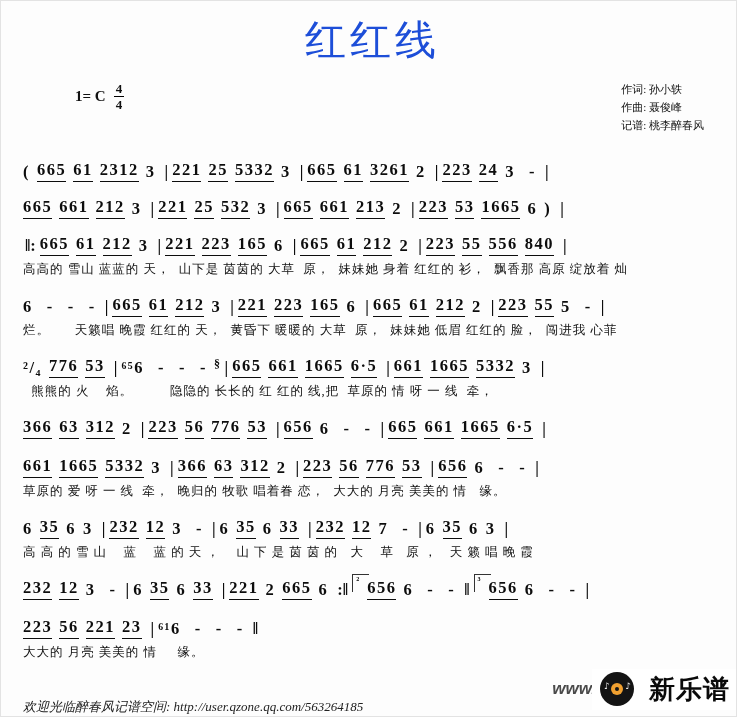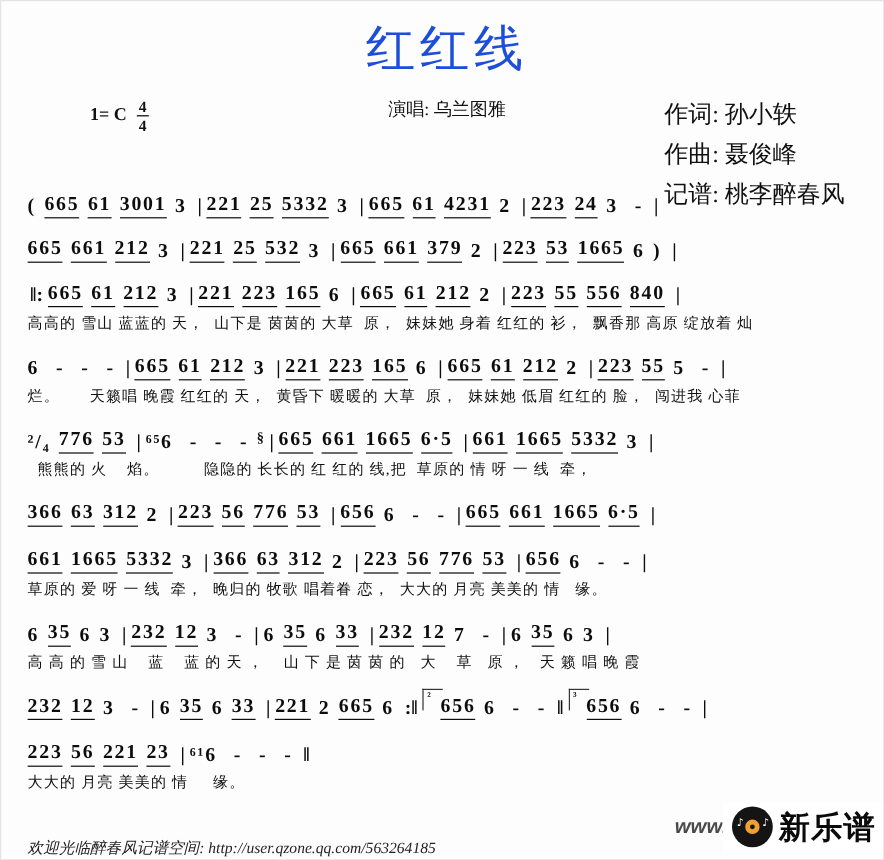--- a/index.html
+++ b/index.html
@@ -14,21 +14,21 @@
   .title{
     text-align:center;font-size:41px;font-weight:normal;letter-spacing:4px;
     margin:6px 0 10px 0;color:#1d4ed8;
   }
   .meta{position:relative;height:78px;font-size:15px;}
   .keysig{position:absolute;left:10px;top:4px;font-weight:bold;font-size:15px;display:flex;align-items:center;gap:8px;margin-left:42px;}
   .frac{display:inline-flex;flex-direction:column;line-height:1;font-size:13px;font-weight:bold;text-align:center;}
   .frac .top{border-bottom:1.4px solid #000;padding:0 2px 1px 2px;}
   .frac .bot{padding-top:1px;}
   .singer{position:absolute;left:0;right:0;top:4px;text-align:center;font-size:15px;}
-  .credits{position:absolute;right:18px;top:2px;font-size:20px;line-height:1.65;text-align:left;}
+  .credits{position:absolute;right:18px;top:2px;font-size:11px;line-height:1.65;text-align:left;}
 
   
   .score{margin-top:2px;}
   .line{margin-bottom:13px;}
   .line.with-lyrics{margin-bottom:15px;}
   .notes{
     font-weight:bold;font-size:16.5px;color:#0d0d0d;white-space:nowrap;
     height:24px;display:flex;align-items:flex-end;
   }
   .tok{display:inline-block;margin-right:7px;letter-spacing:1.5px;}
@@ -54,62 +54,61 @@
   .welcome{font-size:13px;font-style:italic;padding-left:22px;color:#222;margin-top:36px;}
   .brand{display:flex;align-items:center;height:42px;}
   .www{font-family:"Liberation Sans",sans-serif;font-style:italic;font-weight:bold;font-size:17px;color:#4a4a4a;margin-right:-4px;}
   .logo-box{background:#ffffff;display:flex;align-items:center;padding:3px 6px 3px 8px;}
   .disc{width:34px;height:34px;border-radius:50%;background:#141414;position:relative;flex:0 0 auto;}
   .disc .center{position:absolute;left:11px;top:11px;width:12px;height:12px;border-radius:50%;background:#f0a030;}
   .disc .dot{position:absolute;left:15px;top:15px;width:4px;height:4px;border-radius:50%;background:#141414;}
   .disc .n1,.disc .n2{position:absolute;color:#fff;font-size:9px;font-family:"DejaVu Sans",sans-serif;}
   .disc .n1{left:4px;top:9px;}
   .disc .n2{right:3px;top:9px;}
-  .logo-text{font-family:"Liberation Sans",sans-serif;font-weight:900;font-size:26px;color:#0a0a0a;margin-left:5px;letter-spacing:1px;}
+  .logo-text{font-family:"Liberation Sans",sans-serif;font-weight:900;font-size:26px;color:#0a0a0a;margin-left:15px;letter-spacing:1px;}
 </style>
 </head>
 <body>
 
 <div class="sheet">
 
   <div class="title">红红线</div>
 
   <div class="meta">
     <div class="keysig">
       <span>1= C</span>
       <span class="frac">
         <span class="top">4</span>
         <span class="bot">4</span>
       </span>
     </div>
-    <div class="singer">演唱: 乌兰图雅</div>
     <div class="credits">
       <div>作词: 孙小轶</div>
       <div>作曲: 聂俊峰</div>
       <div>记谱: 桃李醉春风</div>
     </div>
   </div>
 
   <div class="score">
     <div class="line">
       <div class="notes">
           <span class="tok">(</span>
           <span class="tok beam">665</span>
           <span class="tok beam">61</span>
-          <span class="tok beam">3001</span>
+          <span class="tok beam">2312</span>
           <span class="tok">3</span>
           <span class="tok bar">|</span>
           <span class="tok beam">221</span>
           <span class="tok beam">25</span>
           <span class="tok beam">5332</span>
           <span class="tok">3</span>
           <span class="tok bar">|</span>
           <span class="tok beam">665</span>
           <span class="tok beam">61</span>
-          <span class="tok beam">4231</span>
+          <span class="tok beam">3261</span>
           <span class="tok">2</span>
           <span class="tok bar">|</span>
           <span class="tok beam">223</span>
           <span class="tok beam">24</span>
           <span class="tok">3</span>
           <span class="tok dash">-</span>
           <span class="tok bar">|</span>
         </div>
     </div>
     <div class="line">
@@ -119,21 +118,21 @@
           <span class="tok beam">212</span>
           <span class="tok">3</span>
           <span class="tok bar">|</span>
           <span class="tok beam">221</span>
           <span class="tok beam">25</span>
           <span class="tok beam">532</span>
           <span class="tok">3</span>
           <span class="tok bar">|</span>
           <span class="tok beam">665</span>
           <span class="tok beam">661</span>
-          <span class="tok beam">379</span>
+          <span class="tok beam">213</span>
           <span class="tok">2</span>
           <span class="tok bar">|</span>
           <span class="tok beam">223</span>
           <span class="tok beam">53</span>
           <span class="tok beam">1665</span>
           <span class="tok">6</span>
           <span class="tok">)</span>
           <span class="tok bar">|</span>
         </div>
     </div>

